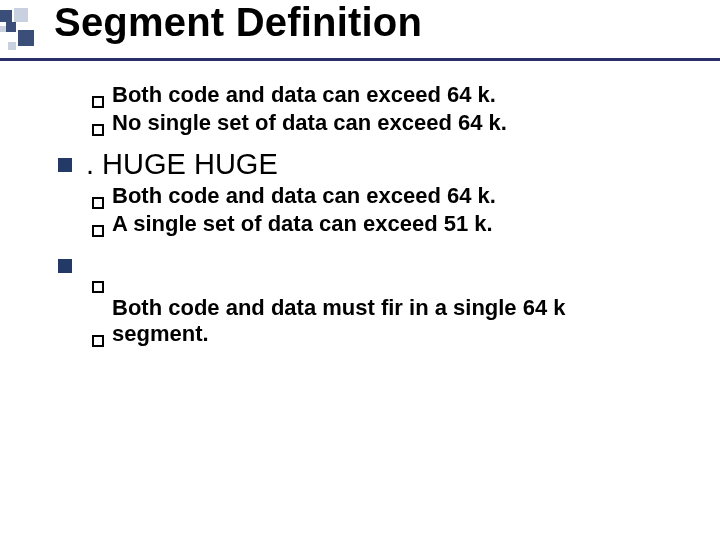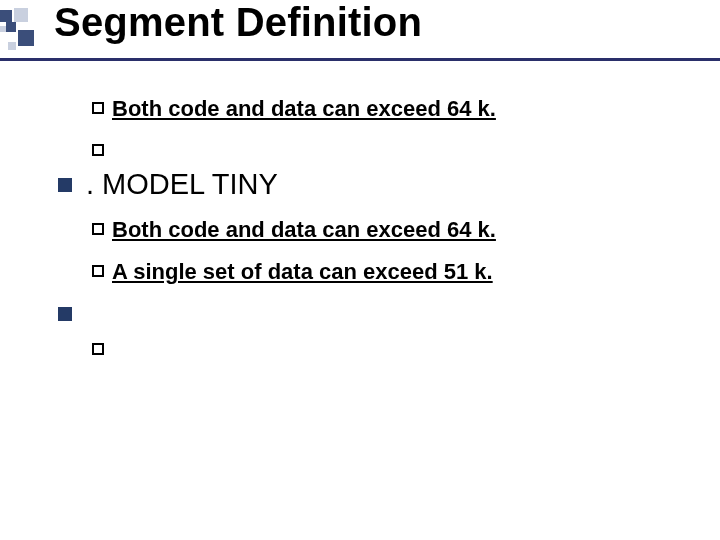--- a/index.html
+++ b/index.html
@@ -9,21 +9,21 @@
   .sq { position: absolute; background: #3b4e7a; }
   .sq.light { background: #c9d0df; }
   .title-wrap { position: absolute; top: 0; left: 54px; right: 20px; }
   .title { font-size: 40px; font-weight: bold; letter-spacing: 0.2px; }
   .rule { position: absolute; top: 58px; left: 0; width: 720px; height: 3px; background: #2a2f6a; }
   .body { position: absolute; top: 80px; left: 58px; right: 30px; }
   .l1 { display: flex; align-items: flex-start; margin-top: 6px; margin-bottom: 2px; }
   .bullet-sq { width: 14px; height: 14px; background: #243a66; flex: 0 0 14px; margin-top: 10px; margin-right: 14px; }
   .l1-text { font-size: 29px; font-weight: normal; }
   .l2-group { margin-left: 34px; margin-bottom: 12px; }
-  .l2 { display: flex; align-items: flex-start; margin-top: 16px; text-decoration: underline; }
+  .l2 { display: flex; align-items: flex-end; margin-top: 2px; }
   .bullet-hollow { width: 12px; height: 12px; border: 2px solid #000; flex: 0 0 12px; margin-top: 6px; margin-right: 8px; background: #fff; }
   .l2-text { font-size: 22px; font-weight: bold; line-height: 1.18; }
 </style>
 </head>
 <body>
 
 <div class="slide">
 
   <div class="deco">
     <div class="sq" style="top:2px;left:0;width:12px;height:12px"></div>
@@ -41,41 +41,46 @@
 
   <div class="body">
 
     <div class="l2-group">
       <div class="l2">
         <div class="bullet-hollow"></div>
         <div class="l2-text">Both code and data can exceed 64 k.</div>
       </div>
       <div class="l2">
         <div class="bullet-hollow"></div>
+        <div class="l2-text">No single set of data can exceed 64 k.</div>
       </div>
     </div>
 
     <div class="l1">
       <div class="bullet-sq"></div>
-      <div class="l1-text"> . MODEL TINY</div>
+      <div class="l1-text"> . HUGE HUGE</div>
     </div>
     <div class="l2-group">
       <div class="l2">
         <div class="bullet-hollow"></div>
         <div class="l2-text">Both code and data can exceed 64 k.</div>
       </div>
       <div class="l2">
         <div class="bullet-hollow"></div>
         <div class="l2-text">A single set of data can exceed 51 k.</div>
       </div>
     </div>
 
     <div class="l1">
       <div class="bullet-sq"></div>
     </div>
     <div class="l2-group">
       <div class="l2">
         <div class="bullet-hollow"></div>
       </div>
+      <div class="l2">
+        <div class="bullet-hollow"></div>
+        <div class="l2-text">Both code and data must fir in a single 64 k segment.</div>
+      </div>
     </div>
 
   </div>
 </div>
 
 </body></html>

